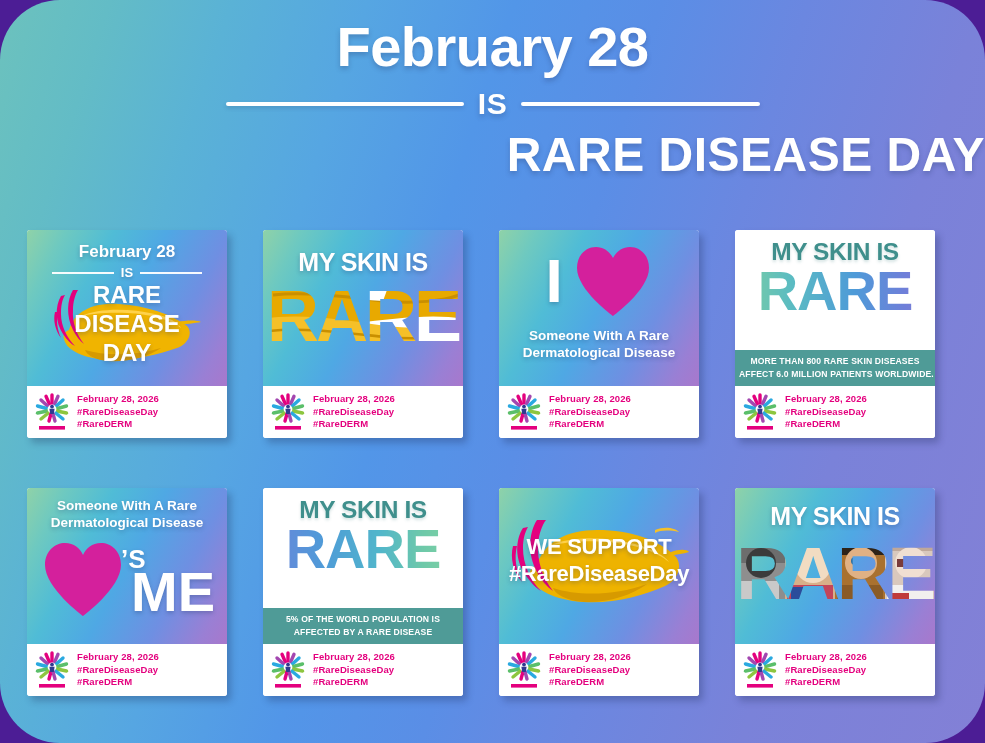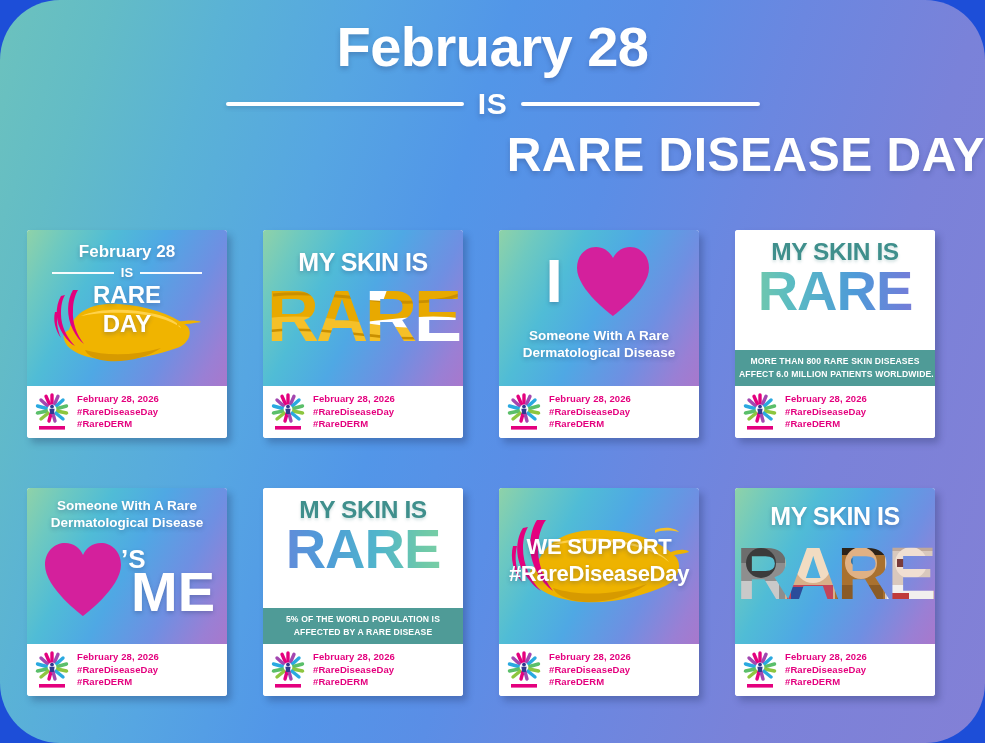--- a/index.html
+++ b/index.html
@@ -5,21 +5,21 @@
   * { box-sizing: border-box; margin: 0; padding: 0; }
   html, body {
     width: 985px; height: 743px;
     background: #ffffff;
     font-family: "Liberation Sans", sans-serif;
     overflow: hidden;
   }
   #stage {
     position: relative;
     width: 985px; height: 743px;
-    background: #1d4ed8;
+    background: #4c1d95;
     text-decoration: underline;
   }
   
   #panel {
     position: absolute;
     left: 0; top: 0; right: 0; bottom: 0;
     border-radius: 60px;
     background:
       linear-gradient(108deg,
         #6cc2bd 0%,
@@ -249,20 +249,21 @@
             <path d="M22 4 C16 14 15 30 22 44 C25 50 29 55 33 58 C26 49 21 37 22 24 C22 16 24 9 27 4 Z" fill="#e4007e"></path>
             <path d="M4 26 C2 34 4 44 10 52 C6 43 5 34 7 26 Z" fill="#e4007e"></path>
           </svg>
           <div class="wtxt c1-date">February 28</div>
           <div class="c1-isrow">
             <div class="c1-rule"></div>
             <div class="c1-is">IS</div>
             <div class="c1-rule"></div>
           </div>
           <div class="wtxt c1-big">RARE</div>
+          <div class="wtxt c1-big">DISEASE</div>
           <div class="wtxt c1-big">DAY</div>
         </div>
         <div class="card-footer">
           <div class="rdd-logo">
             <svg viewBox="0 0 34 38" width="34" height="38">
               <g transform="translate(17,17)">
                 <g stroke-width="3.4" stroke-linecap="round">
                   <line x1="0" y1="0" x2="0" y2="-15" stroke="#e4007e"></line>
                   <line x1="0" y1="0" x2="6" y2="-13.8" stroke="#a347b0"></line>
                   <line x1="0" y1="0" x2="11" y2="-10" stroke="#2aa9e0"></line>

